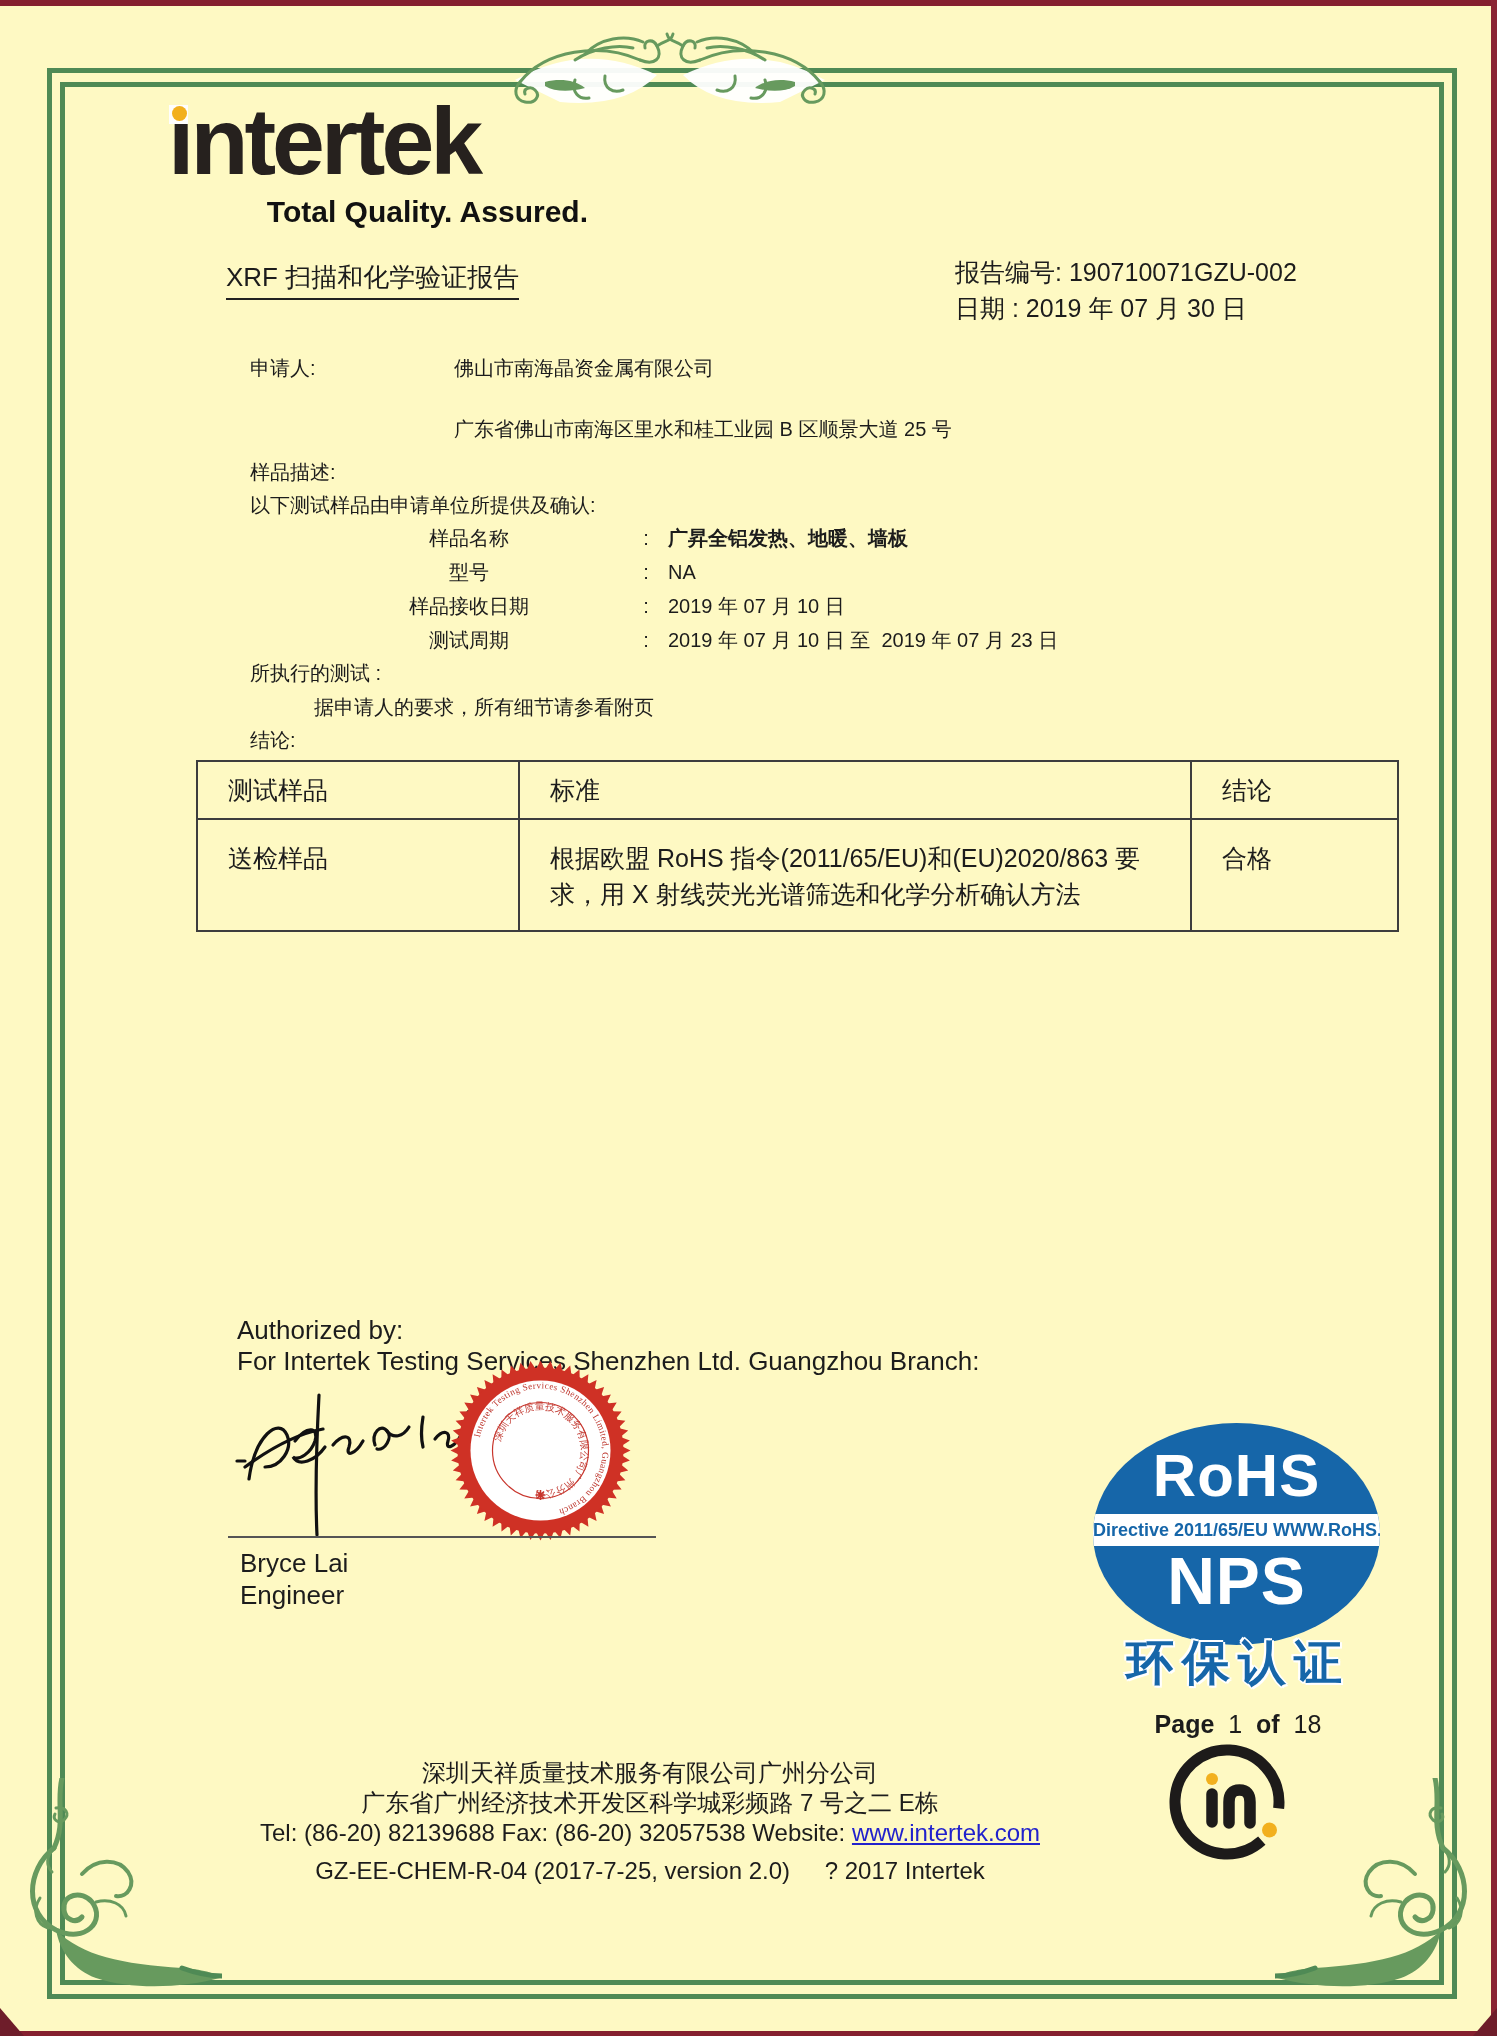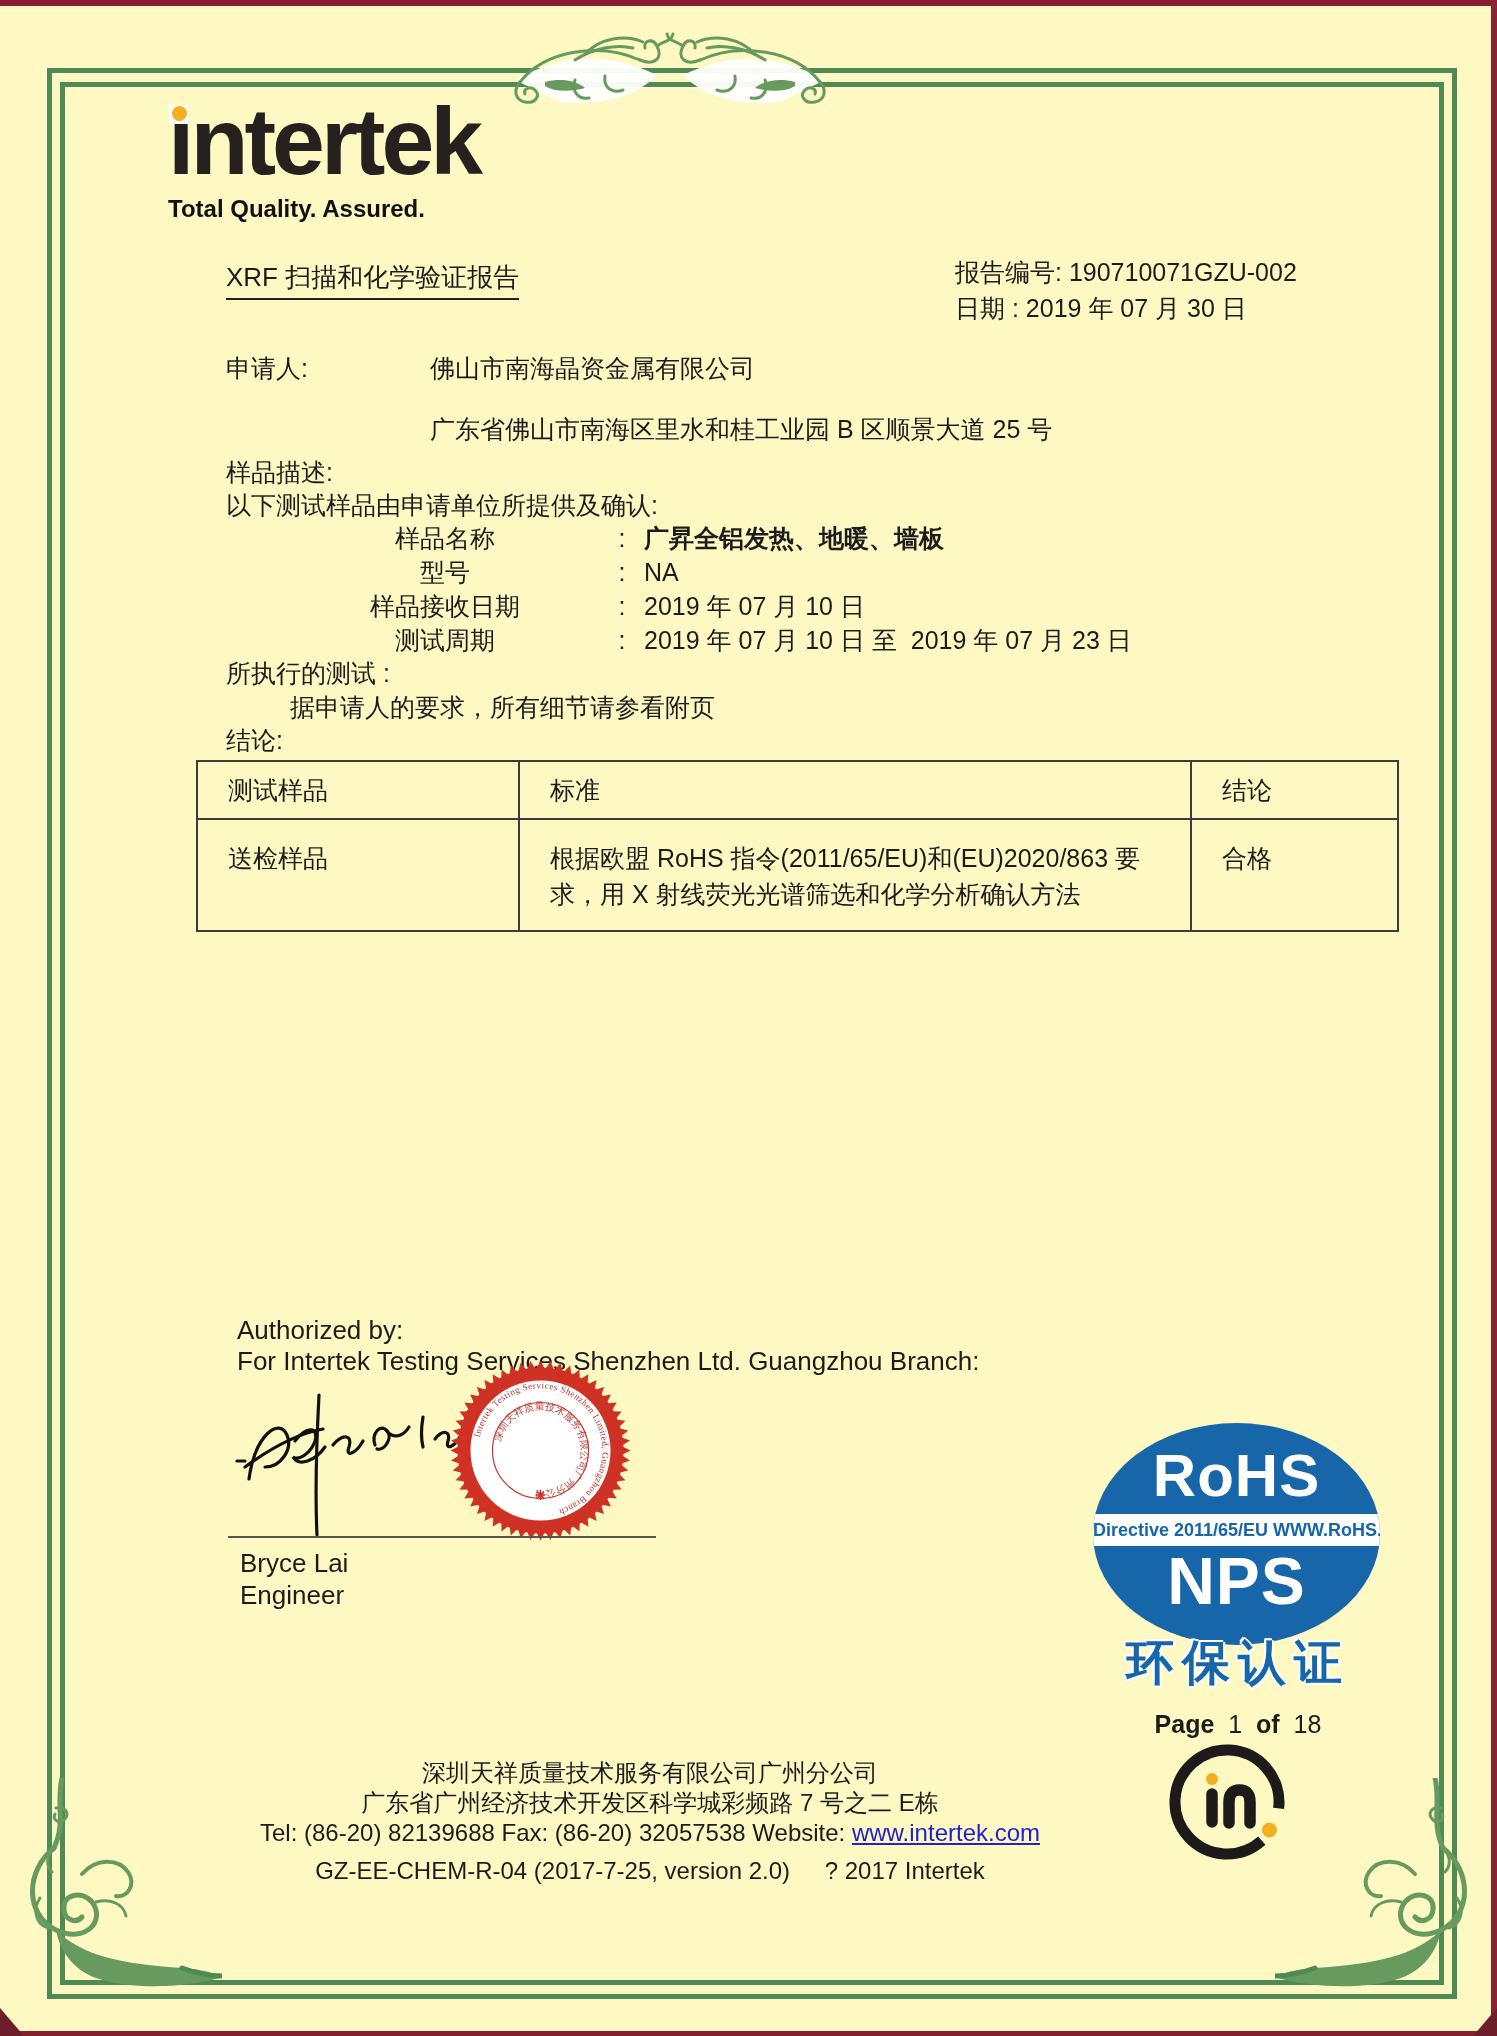--- a/index.html
+++ b/index.html
@@ -13,26 +13,26 @@
   .corner-blot{width:0;height:0;border-style:solid;}
   
   .frame{position:absolute;border:5px solid #4f8a55;}
   .frame.outer{left:47px;top:68px;width:1400px;height:1921px;}
   .frame.inner{left:60px;top:82px;width:1374px;height:1893px;border-width:5px;}
   
   .brand{left:168px;top:94px;width:420px;}
   .wordmark{position:relative;font-size:95px;font-weight:bold;letter-spacing:-4px;color:#26211e;line-height:1;}
   .idot-cover{position:absolute;left:1px;top:11px;width:19px;height:19px;background:#fefefe;}
   .idot{position:absolute;left:4px;top:12px;width:15px;height:15px;border-radius:50%;background:#f2b01e;}
-  .tagline{font-size:24px;font-weight:bold;color:#111;margin-top:6px;letter-spacing:0px;}
+  .tagline{font-size:30px;font-weight:bold;color:#111;margin-top:6px;letter-spacing:0px;text-align:right;}
   
   .doc-title{left:226px;top:260px;font-size:26px;border-bottom:2px solid #222;padding-bottom:3px;}
   .doc-meta{left:955px;top:254px;font-size:25px;line-height:36px;}
   
-  .t25{font-size:25px;line-height:32px;}
+  .t25{font-size:20px;line-height:32px;margin-left:24px;}
   .applicant-label{left:226px;top:352px;}
   .applicant-name{left:430px;top:352px;}
   .applicant-address{left:430px;top:413px;}
   .sec-sample{left:226px;top:456px;}
   .sec-sample-intro{left:226px;top:489px;}
   .fields{left:290px;top:522px;width:1000px;text-align:center;}
   .field-row{display:flex;height:34px;align-items:flex-start;}
   .fl{width:310px;}
   .fc{width:44px;}
   .fv{white-space:pre;}

